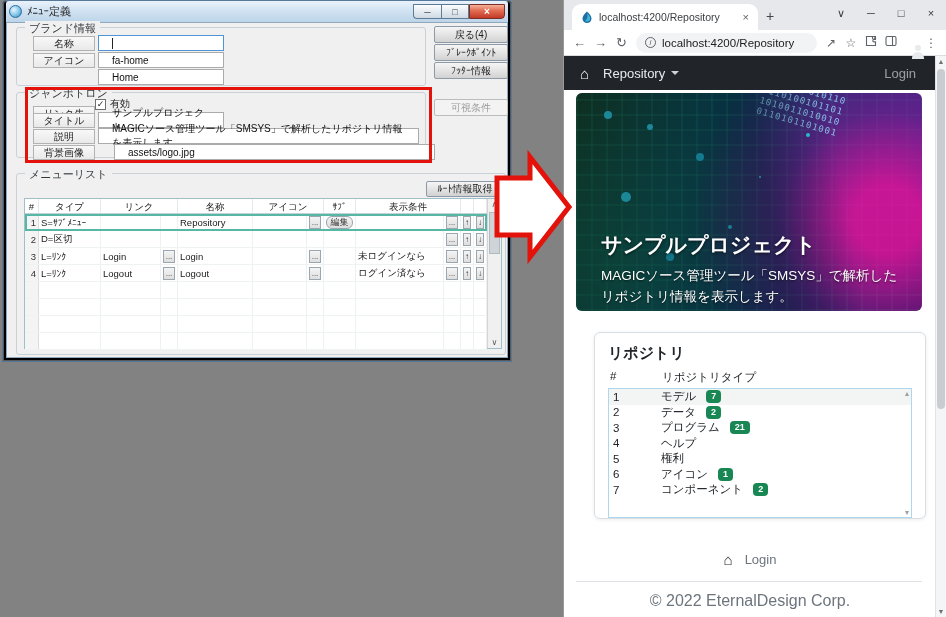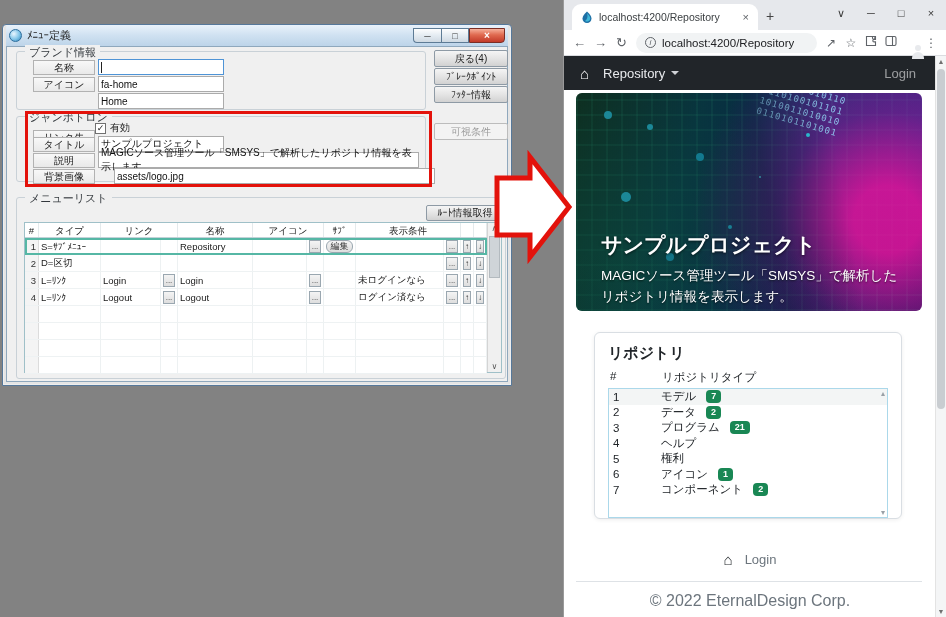--- a/index.html
+++ b/index.html
@@ -1,42 +1,42 @@
 <!DOCTYPE html>
 <html><head>
 <meta charset="utf-8">
 <style>
   * { margin:0; padding:0; box-sizing:border-box; }
   body { font-family:"Liberation Sans", sans-serif; }
   .canvas { position:relative; width:946px; height:617px; background:#828282; overflow:hidden; }
 
   
-  .app-window { position:absolute; left:2px; top:24px; width:510px; height:362px;
-    background:#e5e5e5; border:1px solid #56789a; border-radius:4px 4px 0 0;
+  .app-window { position:absolute; left:2px; top:0; width:510px; height:362px;
+    background:#000000; border:1px solid #56789a; border-radius:4px 4px 0 0;
     padding:0 3px 3px 3px; box-shadow:0 0 0 1px rgba(255,255,255,.35) inset; }
   .app-titlebar { height:21px; display:flex; align-items:center; gap:5px; padding:0 3px;
     background:linear-gradient(#e9f2fb, #cfe1f1 50%, #bdd4e9); border-radius:3px 3px 0 0; }
   .app-icon { width:13px; height:13px; border-radius:50%; background:radial-gradient(circle at 35% 35%, #eaf6ff, #7fc4e8 55%, #2e7fb5); border:1px solid #2d6e9e; }
   .app-title { font-size:11px; color:#222; }
   .app-winbtns { margin-left:auto; display:flex; }
   .awb { width:28px; height:15px; border:1px solid #5d7b95; display:flex; align-items:center; justify-content:center;
     font-size:9px; color:#333; background:linear-gradient(#fdfdfd,#e6edf3 45%,#cfd9e2); }
   .awb.min { border-radius:0 0 0 4px; border-right:none; }
   .awb.max { border-radius:0; }
   .awb.close { width:36px; border-radius:0 0 4px 0; border-color:#7a2e25;
     background:linear-gradient(#f6b09a,#e06a50 45%,#c23a28); color:#fff; font-weight:bold; font-size:10px; }
   .app-body { position:relative; height:336px; background:#f0f0f0; border:1px solid #8fa8bd; font-size:11px; color:#1a1a1a; }
 
   .grp { position:absolute; border:1px solid #c9d1d7; border-radius:3px; background:transparent; }
   .grp-label { position:absolute; top:-7px; left:8px; background:#f0f0f0; padding:0 4px; font-size:11px; color:#33383d; }
 
   .flabel { position:absolute; width:62px; height:15px; display:flex; align-items:center; justify-content:center;
     font-size:10px; background:linear-gradient(#f8f8f8,#e9e9e9); border:1px solid #b2b2b2; color:#222; }
   .finput { position:absolute; height:16px; background:#fff; border:1px solid #ababab;
-    font-size:10px; display:flex; align-items:center; padding:0 2px; color:#111; }
+    font-size:10px; display:flex; align-items:center; padding:0 13px; color:#111; }
   .finput.focused { border-color:#4f94d6; }
   .caret { width:1px; height:11px; background:#222; }
 
   .chk { position:absolute; display:flex; align-items:center; gap:4px; font-size:10px; }
   .chk-box { width:11px; height:11px; background:#fff; border:1px solid #707070; display:flex; align-items:center; justify-content:center; font-size:9px; color:#222; }
 
   .btn7 { position:absolute; width:74px; height:17px; display:flex; align-items:center; justify-content:center;
     font-size:10px; color:#222; background:linear-gradient(#f5f5f5,#e6e6e6 45%,#d2d2d2);
     border:1px solid #8e9aa5; border-radius:2px; cursor:default; }
   .btn7.disabled { background:#f3f3f3; color:#9a9a9a; border-color:#bcbcbc; }
@@ -106,21 +106,21 @@
   .hero-dots { position:absolute; left:28px; top:18px; width:8px; height:8px; border-radius:50%; background:#2fd8e8; opacity:.95;
     box-shadow: 42px 12px 0 -1px #2fd8e8, 92px 42px 0 0 #1fc0d8, 18px 82px 0 1px #2fd8e8,
       122px 112px 0 -2px #28cadd, 62px 142px 0 0 #1fb8cc, 152px 62px 0 -3px #57e0ec, 200px 20px 0 -2px #2fd8e8; }
   .hero-binary { position:absolute; right:4px; top:2px; width:160px; font-family:"DejaVu Sans Mono", monospace;
     font-size:9px; line-height:11px; letter-spacing:1px; color:rgba(150,220,250,.85);
     transform:rotate(16deg); white-space:pre-line; }
   .hero-shade { position:absolute; inset:0; background:linear-gradient(80deg, rgba(0,15,35,.38) 0 55%, rgba(0,15,35,0) 75%); }
   .hero-title { position:absolute; left:25px; top:138px; font-size:21px; font-weight:bold; color:#fff; text-shadow:0 1px 3px rgba(0,0,0,.65); }
   .hero-desc { position:absolute; left:25px; top:172px; width:300px; font-size:13.5px; line-height:21px; color:#fff; text-shadow:0 1px 2px rgba(0,0,0,.65); }
 
-  .repo-card { position:absolute; left:30px; top:332px; width:308px; height:187px; background:#fff;
+  .repo-card { position:absolute; left:30px; top:332px; width:332px; height:187px; background:#fff;
     border:1px solid #d9dee3; border-radius:6px; box-shadow:0 1px 4px rgba(0,0,0,.07); padding:11px 13px; }
   .card-title { font-size:15px; font-weight:bold; color:#212529; }
   .card-cols { display:flex; margin-top:7px; font-size:11.5px; color:#212529; }
   .card-cols .c1 { width:54px; padding-left:2px; }
   .listbox { margin-top:3px; border:1px solid #abd8ea; height:130px; position:relative; overflow:hidden; }
   .lrow { display:flex; align-items:center; height:15.5px; font-size:11.5px; color:#212529; }
   .lrow.first { background:#f3f5f5; }
   .lrow .ln { width:52px; padding-left:4px; }
   .badge { background:#198754; color:#fff; font-size:9px; font-weight:bold; border-radius:4px; padding:1px 5px; margin-left:10px; line-height:11px; }
   .lb-up { position:absolute; top:0; right:2px; font-size:8px; color:#9aa0a6; }

